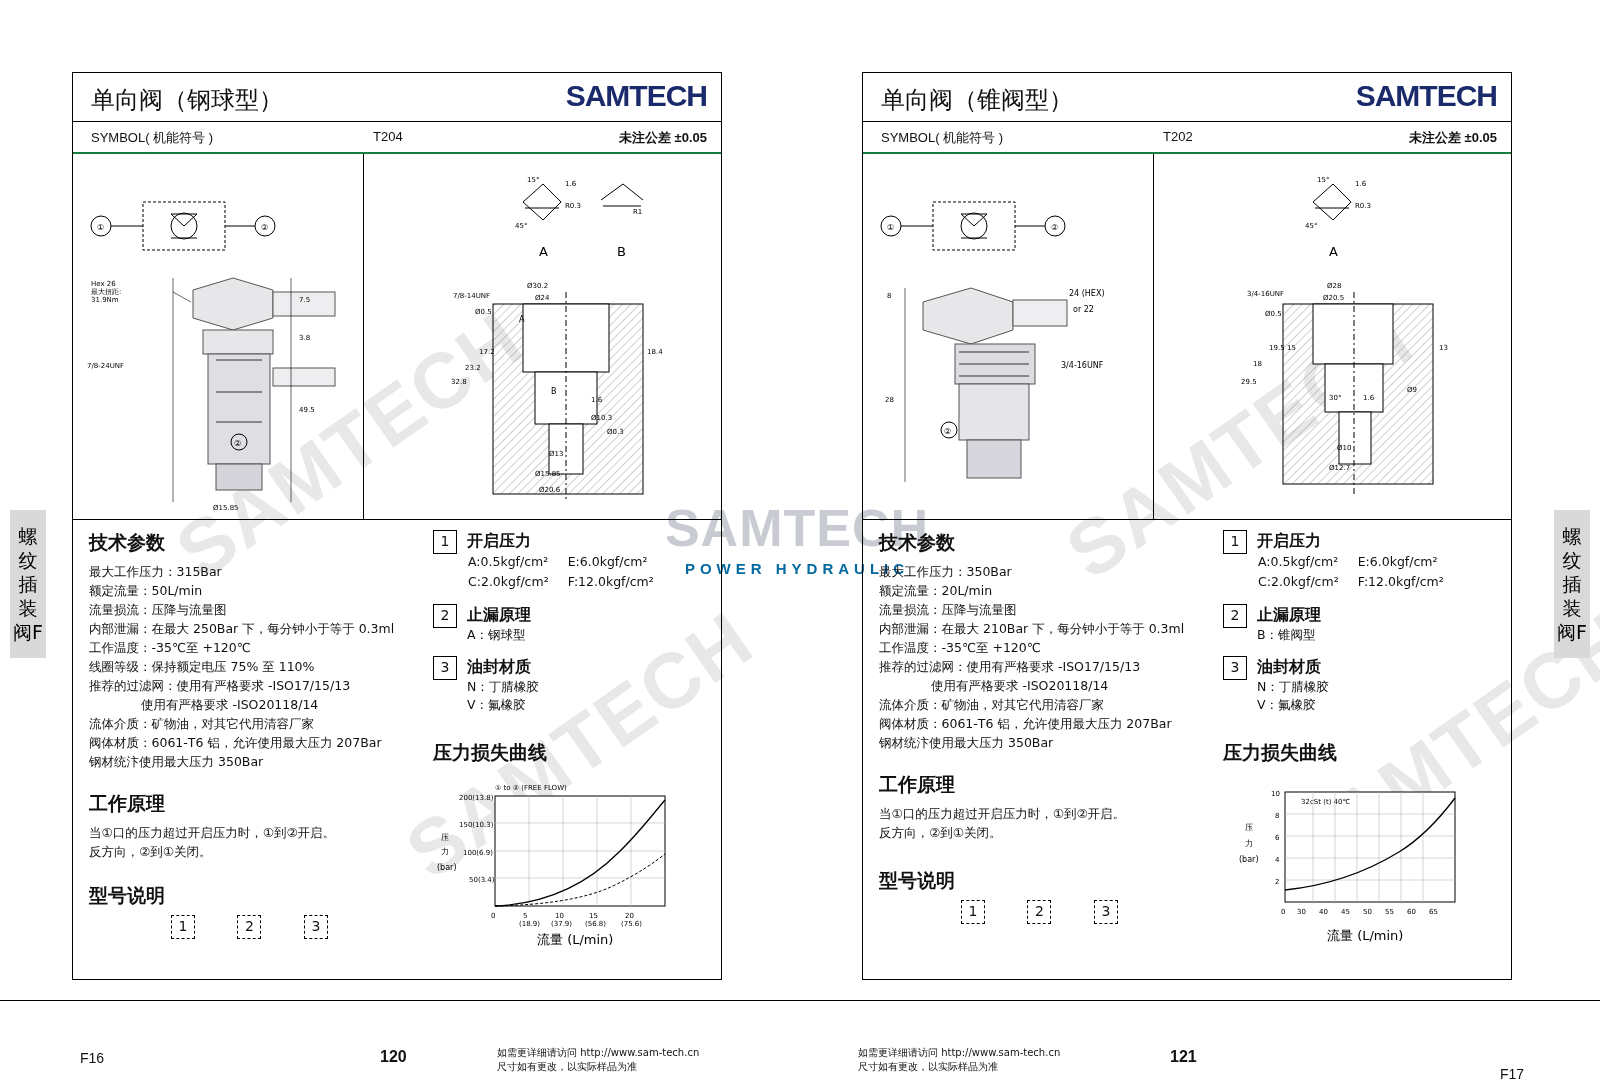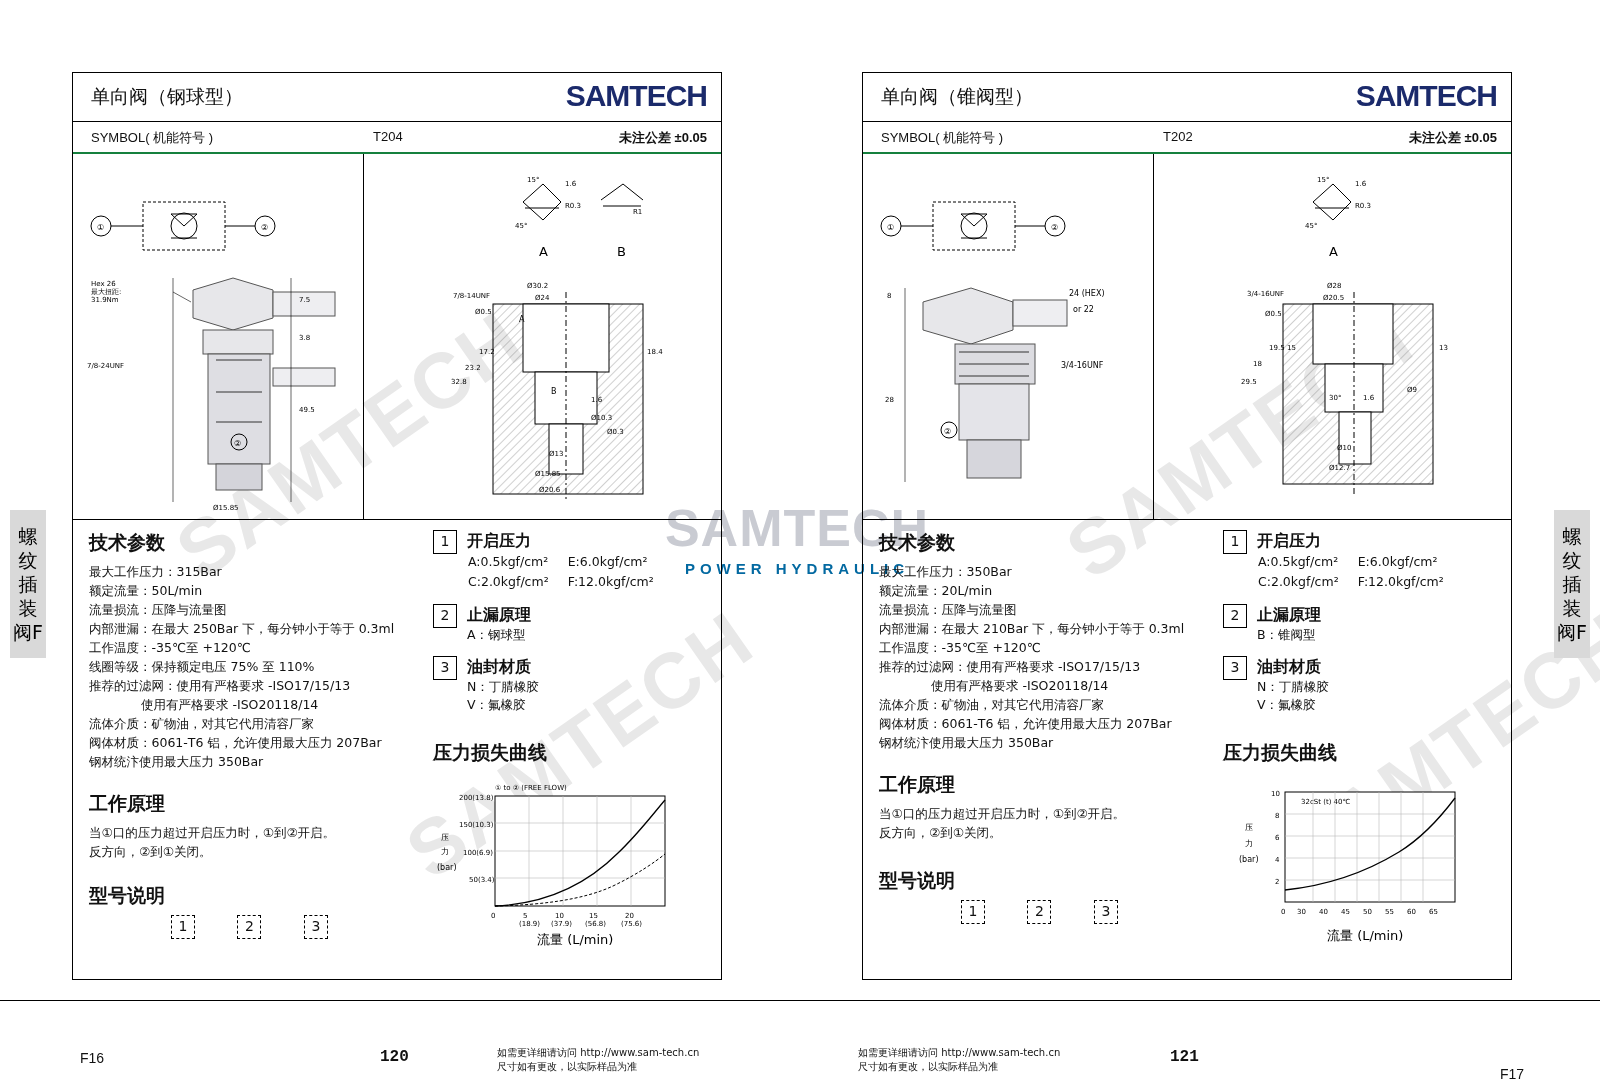--- a/index.html
+++ b/index.html
@@ -13,21 +13,21 @@
   .wm-center .big{font-size:52px;color:#c9cbd2;letter-spacing:1px;}
   .wm-center .sub{font-size:15px;color:#0369a1;letter-spacing:5px;margin-top:2px;}
 
   
   .sidetab{position:absolute;background:#d9d9d9;width:36px;text-align:center;font-size:19px;line-height:24px;padding:14px 0;color:#000;font-family:"DejaVu Sans",sans-serif;}
   .sidetab span{display:block;}
 
   
   .panel{position:absolute;border:1px solid #000;background:transparent;}
   .panel .hdr{height:48px;border-bottom:1px solid #000;position:relative;}
-  .panel .hdr .title{position:absolute;left:18px;top:11px;font-size:19px;font-family:Liberation Serif, serif;}
+  .panel .hdr .title{position:absolute;left:18px;top:11px;font-size:24px;font-family:Liberation Serif, serif;}
   .brand{position:absolute;right:14px;top:6px;font-size:30px;font-weight:bold;letter-spacing:-1px;color:#1b2a6b;font-family:"Liberation Sans",sans-serif;}
 
   .subhdr{height:30px;border-bottom:2px solid #15803d;position:relative;font-size:13px;}
   .subhdr .c1{position:absolute;left:18px;top:7px;}
   .subhdr .c2{position:absolute;left:300px;top:7px;}
   .subhdr .c3{position:absolute;right:14px;top:7px;font-weight:bold;}
 
   .drawing{position:relative;height:365px;border-bottom:1px solid #000;overflow:hidden;}
   .divider-v{position:absolute;top:0;bottom:0;width:0;border-left:1px solid #000;}
 
@@ -50,21 +50,21 @@
   .model{font-size:24px;font-family:"DejaVu Sans",sans-serif;letter-spacing:1px;}
   .model .seg{display:inline-block;}
   .codeboxes{margin-top:4px;}
   .codeboxes .numbox{display:inline-block;margin-right:26px;}
 
   .chartbox{position:relative;}
   .chartttl{font-size:19px;font-weight:bold;font-family:"DejaVu Sans",sans-serif;margin-bottom:12px;}
 
   .footer{position:absolute;bottom:0;left:0;right:0;height:44px;font-size:11px;}
   .foot-txt{font-size:10px;line-height:14px;color:#111;font-family:"DejaVu Sans",sans-serif;}
-  .pageno{font-size:16px;font-weight:bold;font-family:Liberation Mono, monospace;}
+  .pageno{font-size:16px;font-weight:bold;}
 
   .hr-bottom{position:absolute;left:0;width:1600px;border-top:1px solid #000;}
   svg{display:block;}
   .t{font-size:7px;font-family:"DejaVu Sans",sans-serif;}
   .t8{font-size:8px;font-family:"DejaVu Sans",sans-serif;}
 </style>
 </head>
 <body>
 
 <div class="page">

